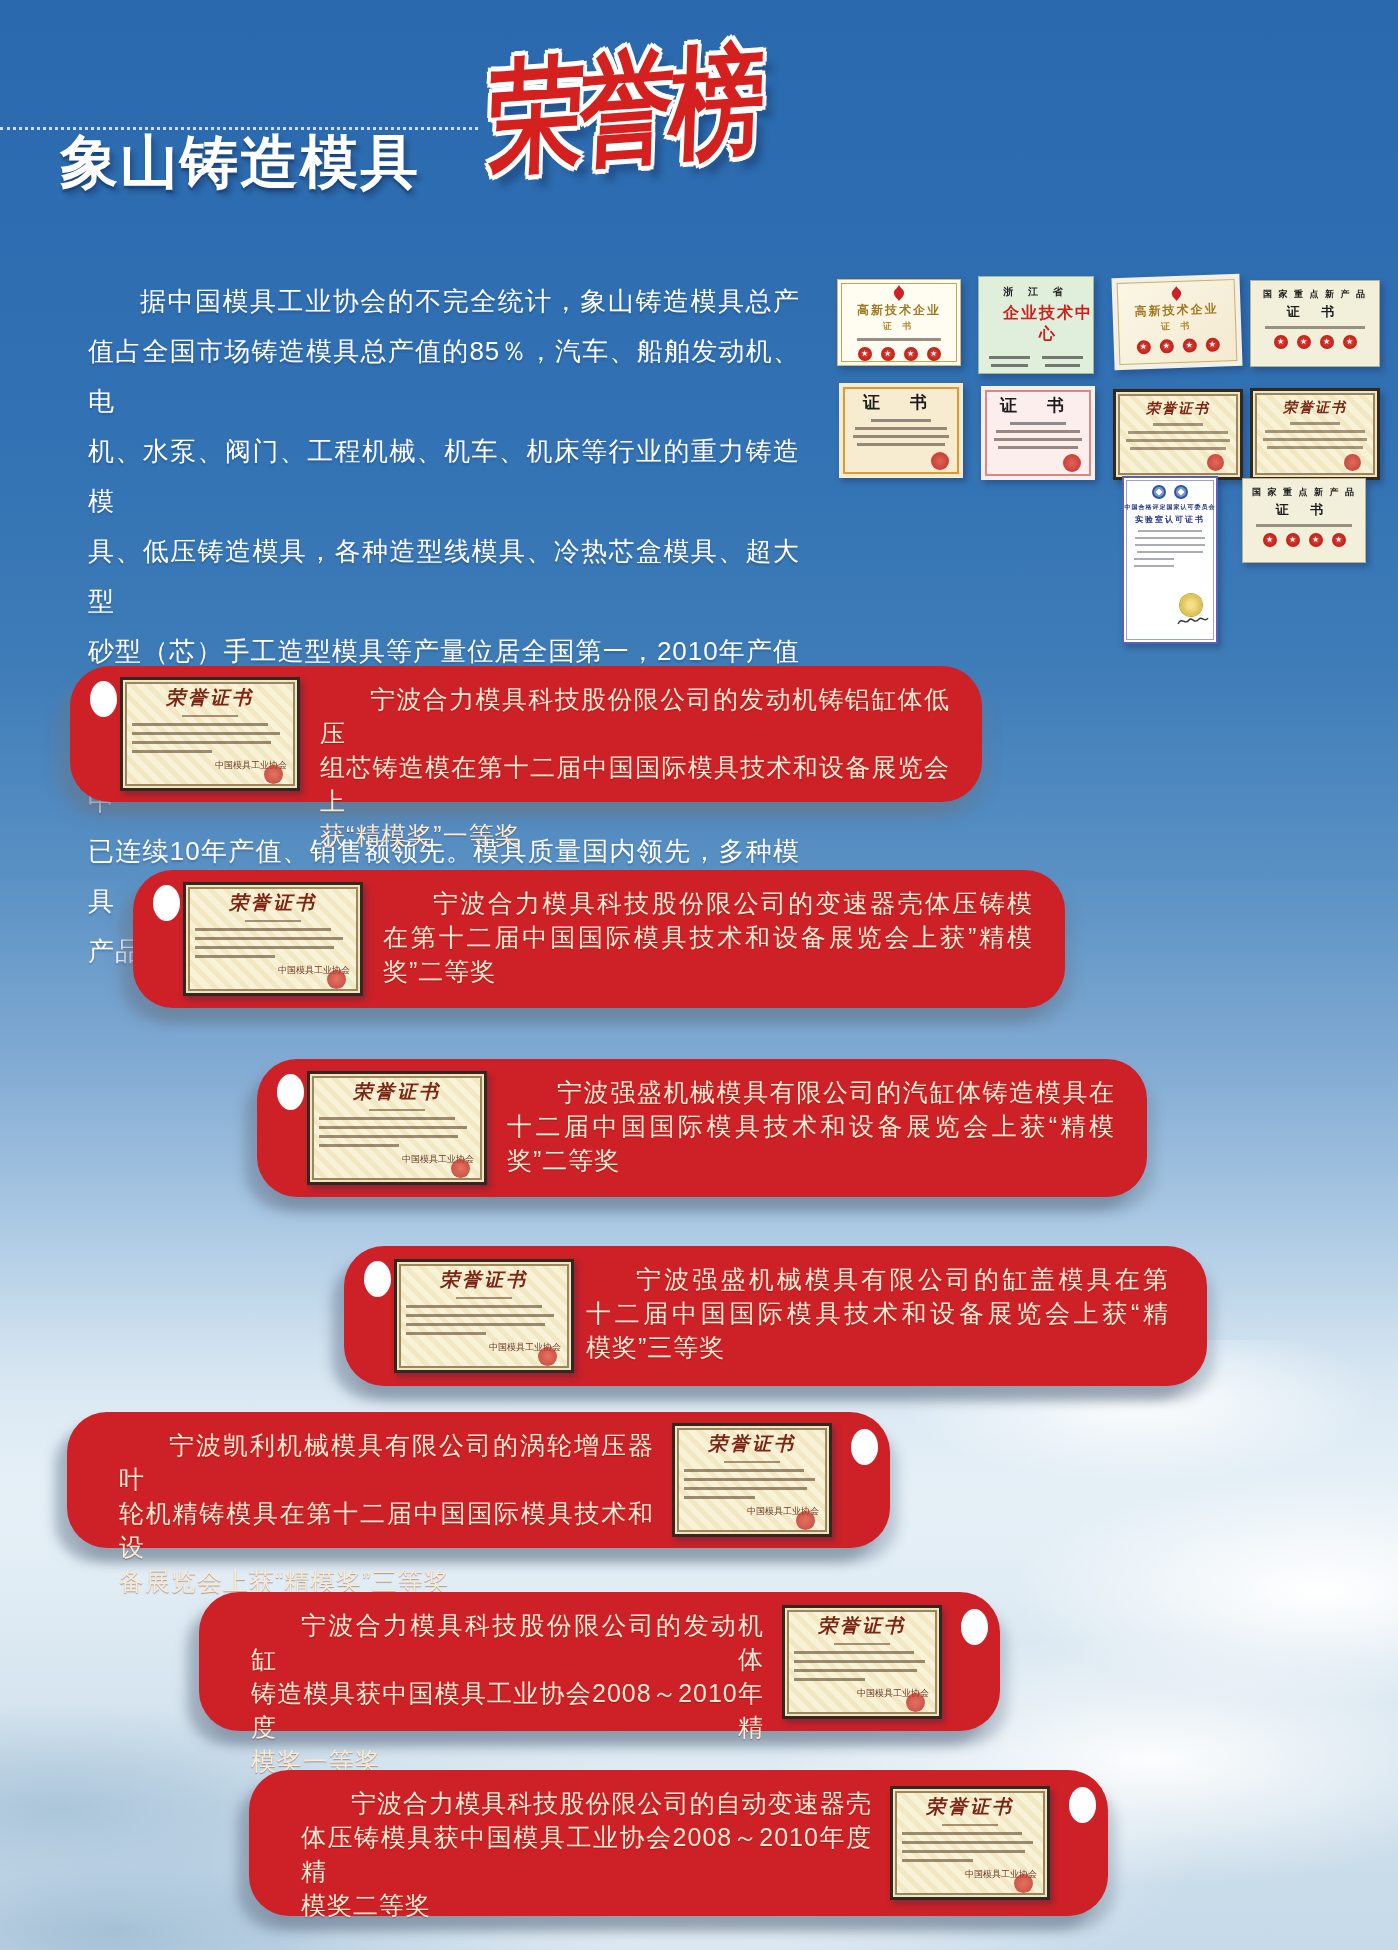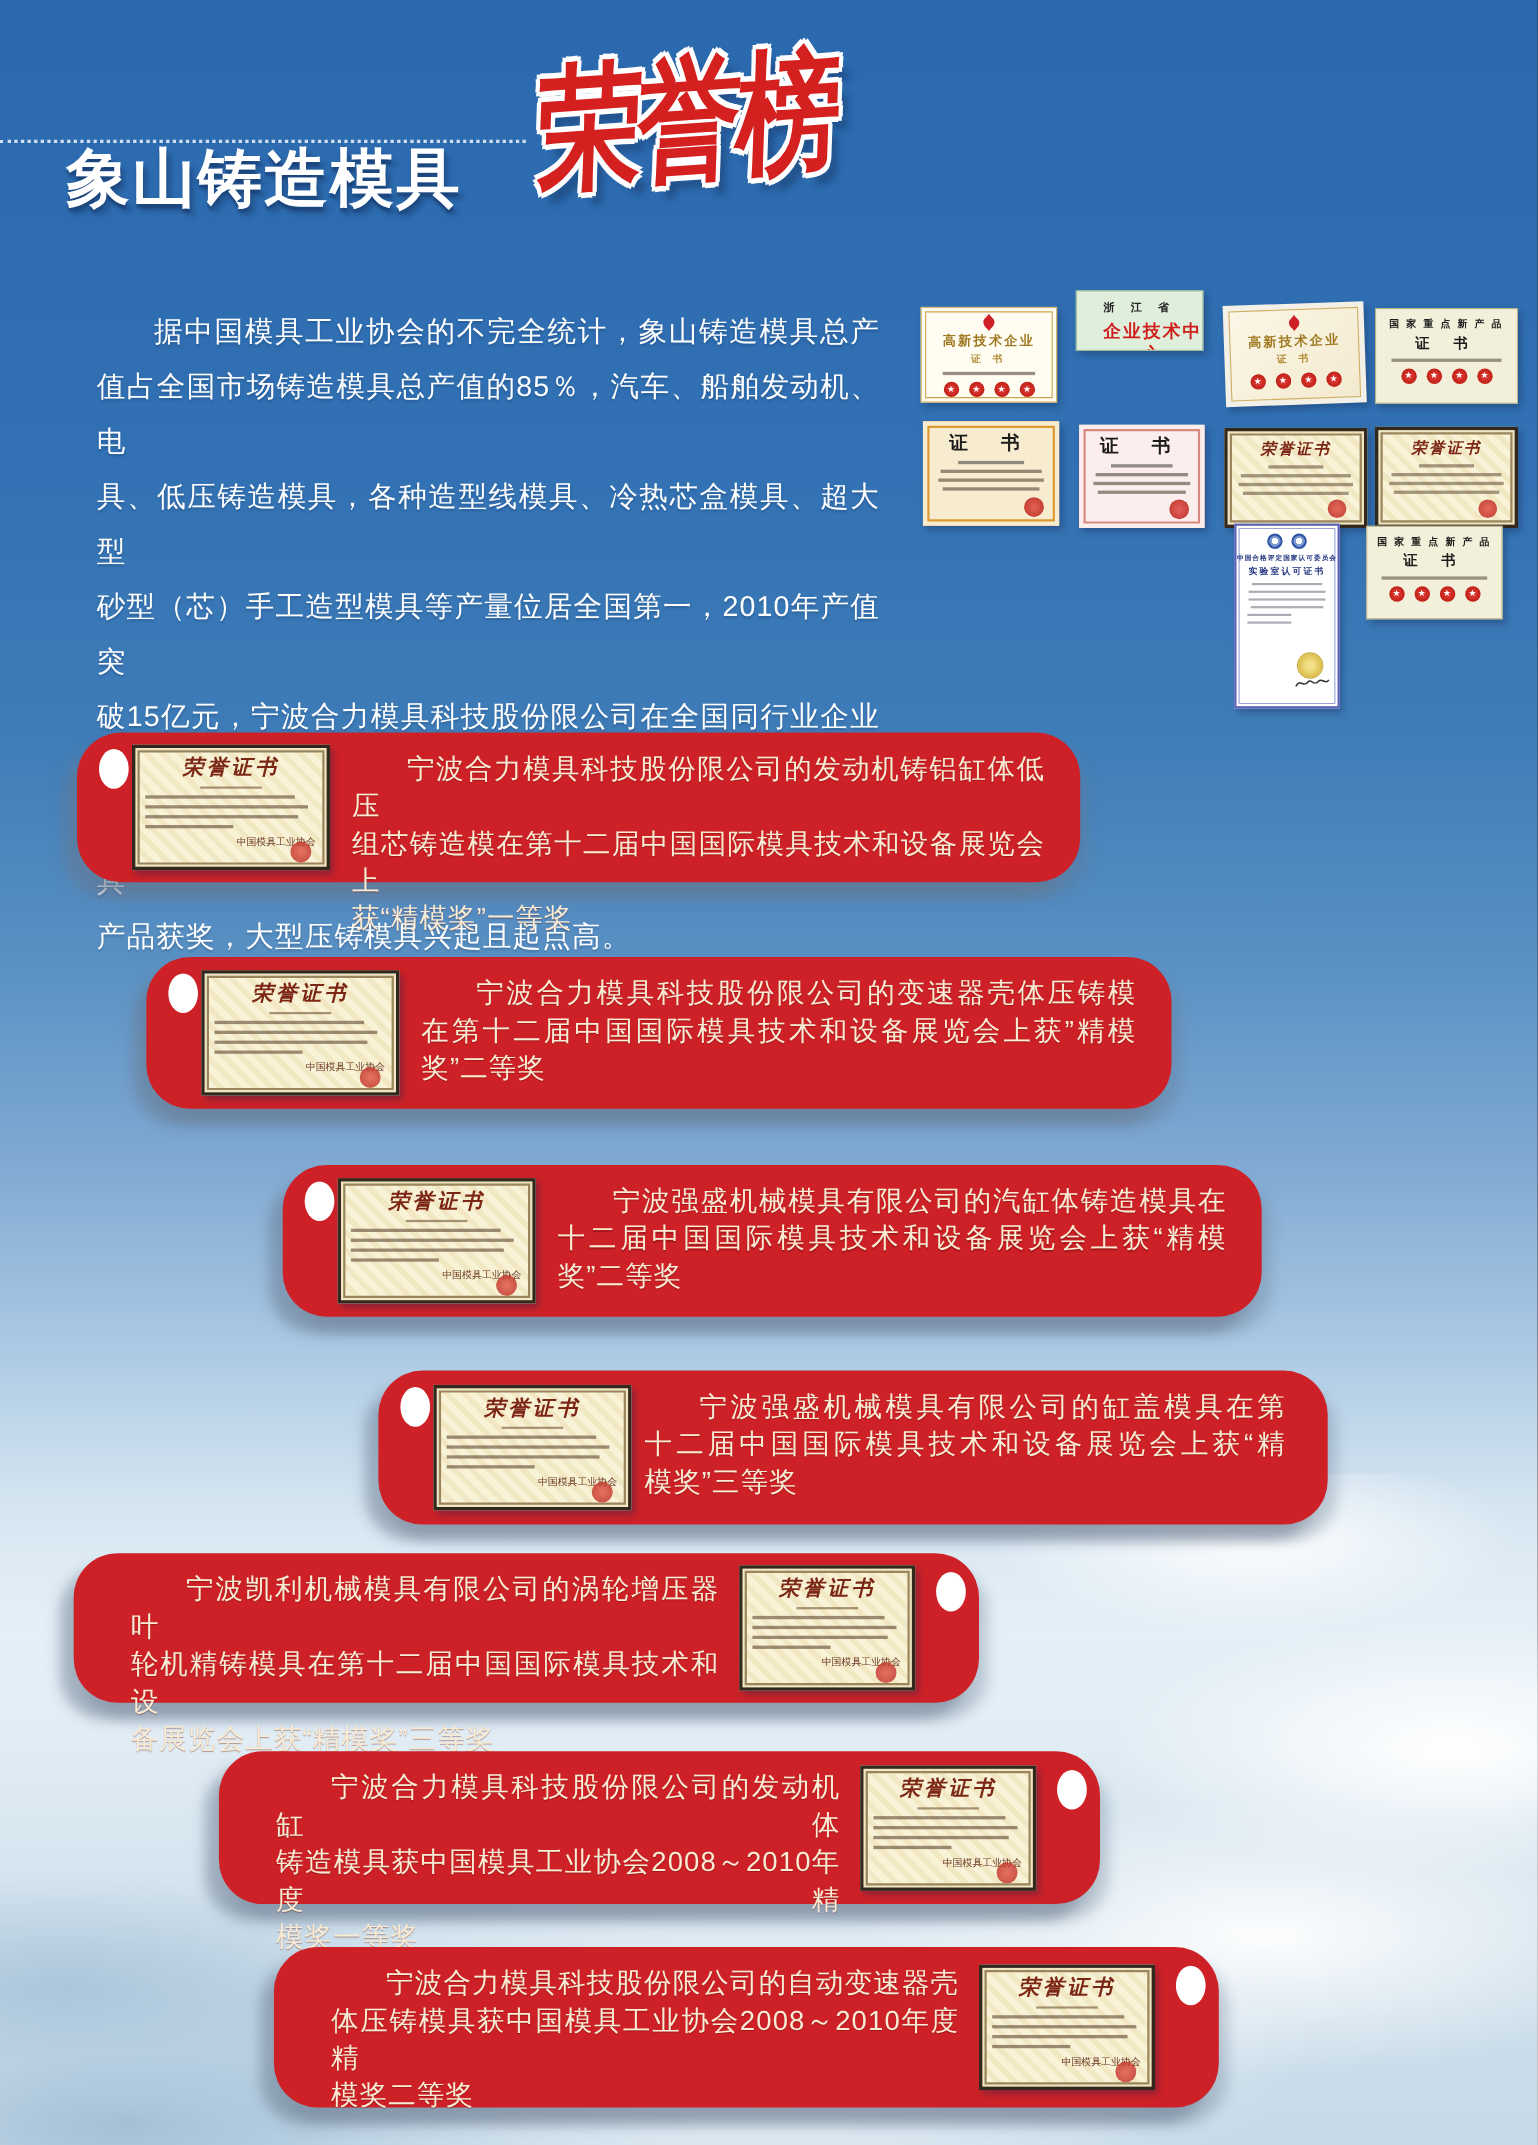--- a/index.html
+++ b/index.html
@@ -149,20 +149,21 @@
 <div class="page">
   <div class="cloud-band"></div>
 
   <div class="dotline"></div>
   <div class="title-main">象山铸造模具</div>
   <div class="title-accent">荣誉榜</div>
 
   <div class="intro">
     <div class="ln first">据中国模具工业协会的不完全统计，象山铸造模具总产</div>
     <div class="ln">值占全国市场铸造模具总产值的85％，汽车、船舶发动机、电</div>
+    <div class="ln">机、水泵、阀门、工程机械、机车、机床等行业的重力铸造模</div>
     <div class="ln">具、低压铸造模具，各种造型线模具、冷热芯盒模具、超大型</div>
     <div class="ln">砂型（芯）手工造型模具等产量位居全国第一，2010年产值突</div>
     <div class="ln">破15亿元，宁波合力模具科技股份限公司在全国同行业企业中</div>
     <div class="ln">已连续10年产值、销售额领先。模具质量国内领先，多种模具</div>
     <div class="ln last">产品获奖，大型压铸模具兴起且起点高。</div>
   </div>
 
   <div class="gcert gx" style="left:837px;top:279px;width:124px;height:87px;">
     <svg class="flame" width="14" height="16" viewBox="0 0 14 16">
       <path d="M7 0 C9 4 12.5 4.5 12 8.5 C11.6 12 9 13 7 16 C5 13 2.4 12 2 8.5 C1.5 4.5 5 4 7 0 Z" fill="#ce2127"></path>
@@ -171,21 +172,21 @@
     <div class="gx-sub">证 书</div>
     <div class="bar" style="width:84px;"></div>
     <div class="seal-row">
         <span class="seal-s">★</span>
         <span class="seal-s">★</span>
         <span class="seal-s">★</span>
         <span class="seal-s">★</span>
       </div>
   </div>
 
-  <div class="gcert zj" style="left:978px;top:264px;width:116px;height:55px;">
+  <div class="gcert zj" style="left:978px;top:276px;width:116px;height:98px;">
     <div class="zj-prov">浙 江 省</div>
     <div class="zj-title">企业技术中心</div>
     <div class="zj-rows">
       <div class="col">
           <div class="bar" style="width:100%;"></div>
           <div class="bar" style="width:90%;"></div>
         </div>
       <div class="col">
           <div class="bar" style="width:100%;"></div>
           <div class="bar" style="width:85%;"></div>

